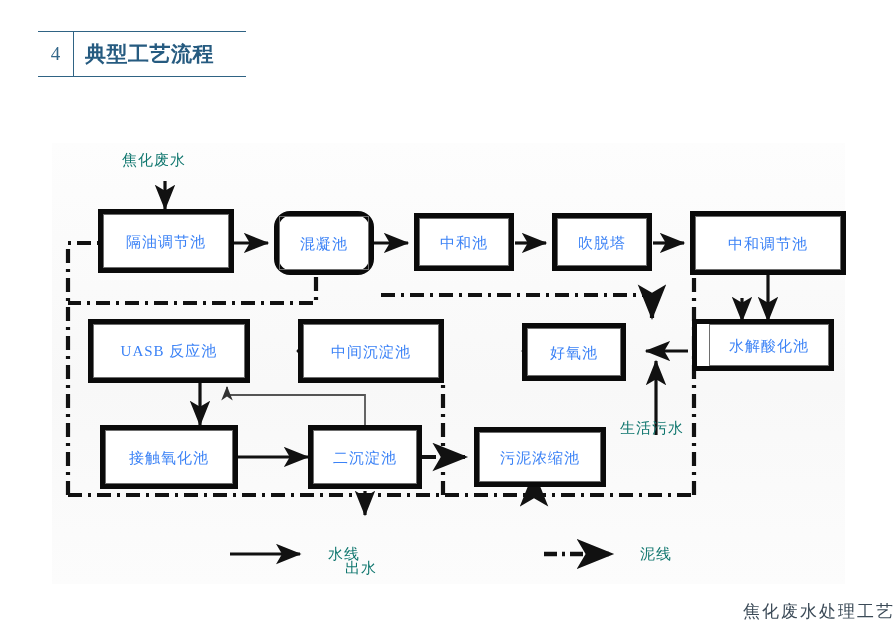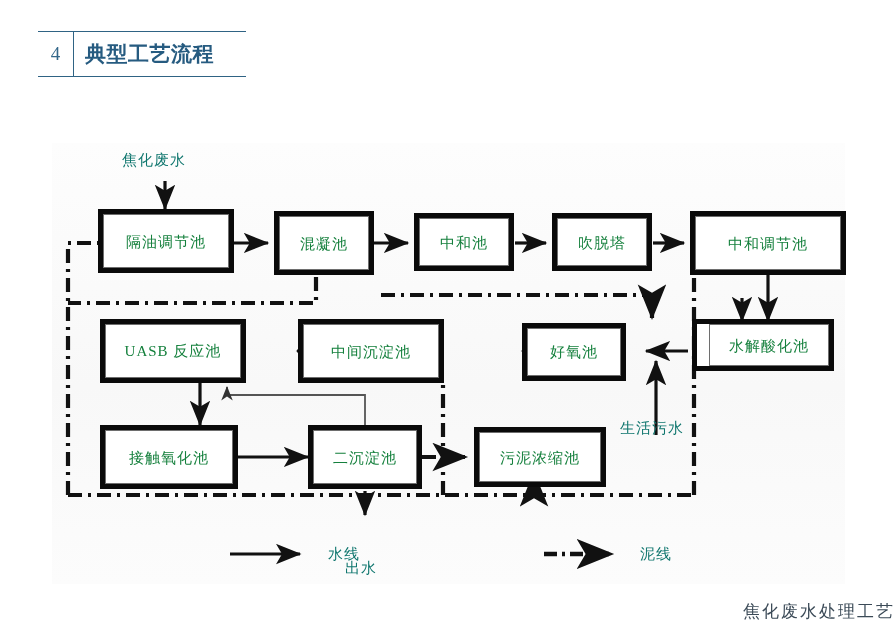--- a/index.html
+++ b/index.html
@@ -68,21 +68,21 @@
   }
 
   
   .node {
     position: absolute;
     background: #ffffff;
     border: 5px solid #0a0a0a;
     display: flex;
     align-items: center;
     justify-content: center;
-    color: #15803d;
+    color: #3b82f6;
     font-size: 15px;
     line-height: 1;
     white-space: nowrap;
     letter-spacing: 1px;
     z-index: 4;
   }
   .node .inner {
     border: 1px solid #6e6e6e;
     width: 100%;
     height: 100%;
@@ -192,45 +192,45 @@
         <path d="M370,314 L414,314" marker-end="url(#ahs)"></path>
 
         <path d="M482,352 L482,330" marker-end="url(#ahs)"></path>
       </g>
     </svg>
 
     <div class="node" style="left:46px; top:66px; width:136px; height:64px;">
       <span class="inner">隔油调节池</span>
     </div>
 
-    <div class="node" style="left:222px; top:68px; width:100px; height:64px;">
+    <div class="node" style="left:222px; top:68px; width:100px; height:64px;border-radius:16px;">
       <span class="inner">混凝池</span>
     </div>
 
     <div class="node" style="left:362px; top:70px; width:100px; height:58px;">
       <span class="inner">中和池</span>
     </div>
 
     <div class="node" style="left:500px; top:70px; width:100px; height:58px;">
       <span class="inner">吹脱塔</span>
     </div>
 
     <div class="node" style="left:638px; top:68px; width:156px; height:64px;">
       <span class="inner">中和调节池</span>
     </div>
 
-    <div class="node uasb" style="left:48px; top:176px; width:146px; height:64px;">
+    <div class="node uasb" style="left:36px; top:176px; width:162px; height:64px;">
       <span class="inner">UASB 反应池</span>
     </div>
 
     <div class="node" style="left:246px; top:176px; width:146px; height:64px;">
       <span class="inner">中间沉淀池</span>
     </div>
 
-    <div class="node" style="left:470px; top:180px; width:104px; height:58px;font-family:Liberation Serif, serif;">
+    <div class="node" style="left:470px; top:180px; width:104px; height:58px;">
       <span class="inner">好氧池</span>
     </div>
 
     <div class="node" style="left:640px; top:176px; width:142px; height:52px;padding-left:12px;">
       <span class="inner">水解酸化池</span>
     </div>
 
     <div class="node" style="left:48px; top:282px; width:138px; height:64px;">
       <span class="inner">接触氧化池</span>
     </div>

